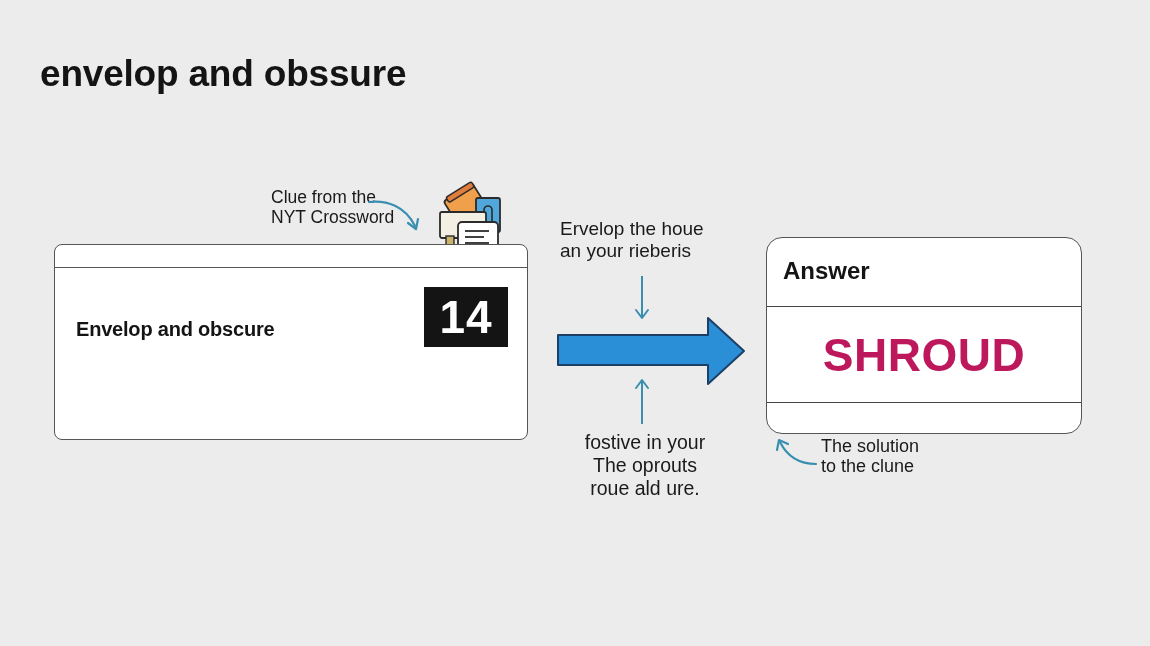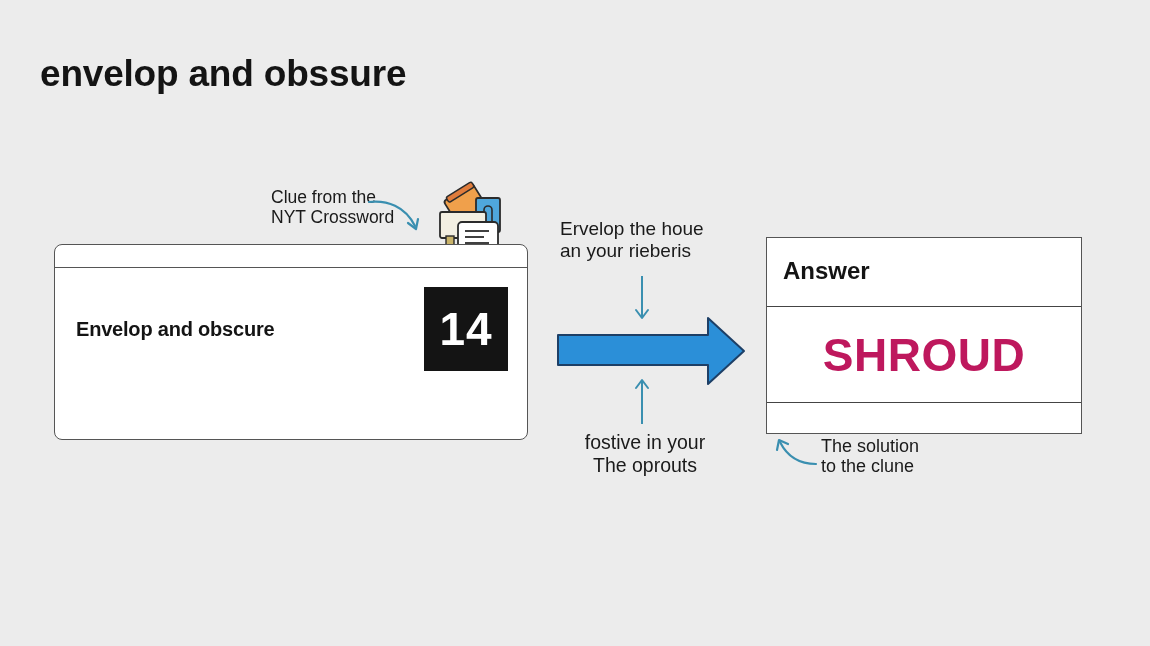--- a/index.html
+++ b/index.html
@@ -86,41 +86,41 @@
       font-size: 20px;
       font-weight: bold;
       color: #141414;
       letter-spacing: -0.2px;
     }
     .clue-card .clue-number {
       position: absolute;
       left: 369px;
       top: 42px;
       width: 84px;
-      height: 84px;
+      height: 60px;
       background: #141414;
       color: #ffffff;
       font-size: 46px;
       font-weight: bold;
       display: flex;
       align-items: center;
       justify-content: center;
       letter-spacing: 1px;
     }
 
     
     .answer-card {
       position: absolute;
       left: 766px;
       top: 237px;
       width: 316px;
       height: 197px;
       background: #ffffff;
       border: 1.5px solid #555;
-      border-radius: 0;
+      border-radius: 16px;
       box-sizing: border-box;
     }
     .answer-card .answer-label {
       position: absolute;
       left: 16px;
       top: 19px;
       font-size: 24px;
       font-weight: bold;
       color: #141414;
     }
@@ -205,20 +205,21 @@
   </svg>
 
   <svg class="abs" style="left:632px;top:376px;" width="20" height="50" viewBox="0 0 20 50">
     <line x1="10" y1="4" x2="10" y2="48" stroke="#3a8fb0" stroke-width="2"></line>
     <path d="M4 12 L10 4 L16 12" fill="none" stroke="#3a8fb0" stroke-width="2" stroke-linecap="round" stroke-linejoin="round"></path>
   </svg>
 
   <div class="mid-bottom-text">
     <span>fostive in your</span>
     <span>The oprouts</span>
+    <span>roue ald ure.</span>
   </div>
 
   <div class="answer-card">
     <div class="answer-label">Answer</div>
     <div class="divider-1"></div>
     <div class="answer-value">SHROUD</div>
     <div class="divider-2"></div>
   </div>
 
   <svg class="abs" style="left:774px;top:436px;" width="46" height="34" viewBox="0 0 46 34">

